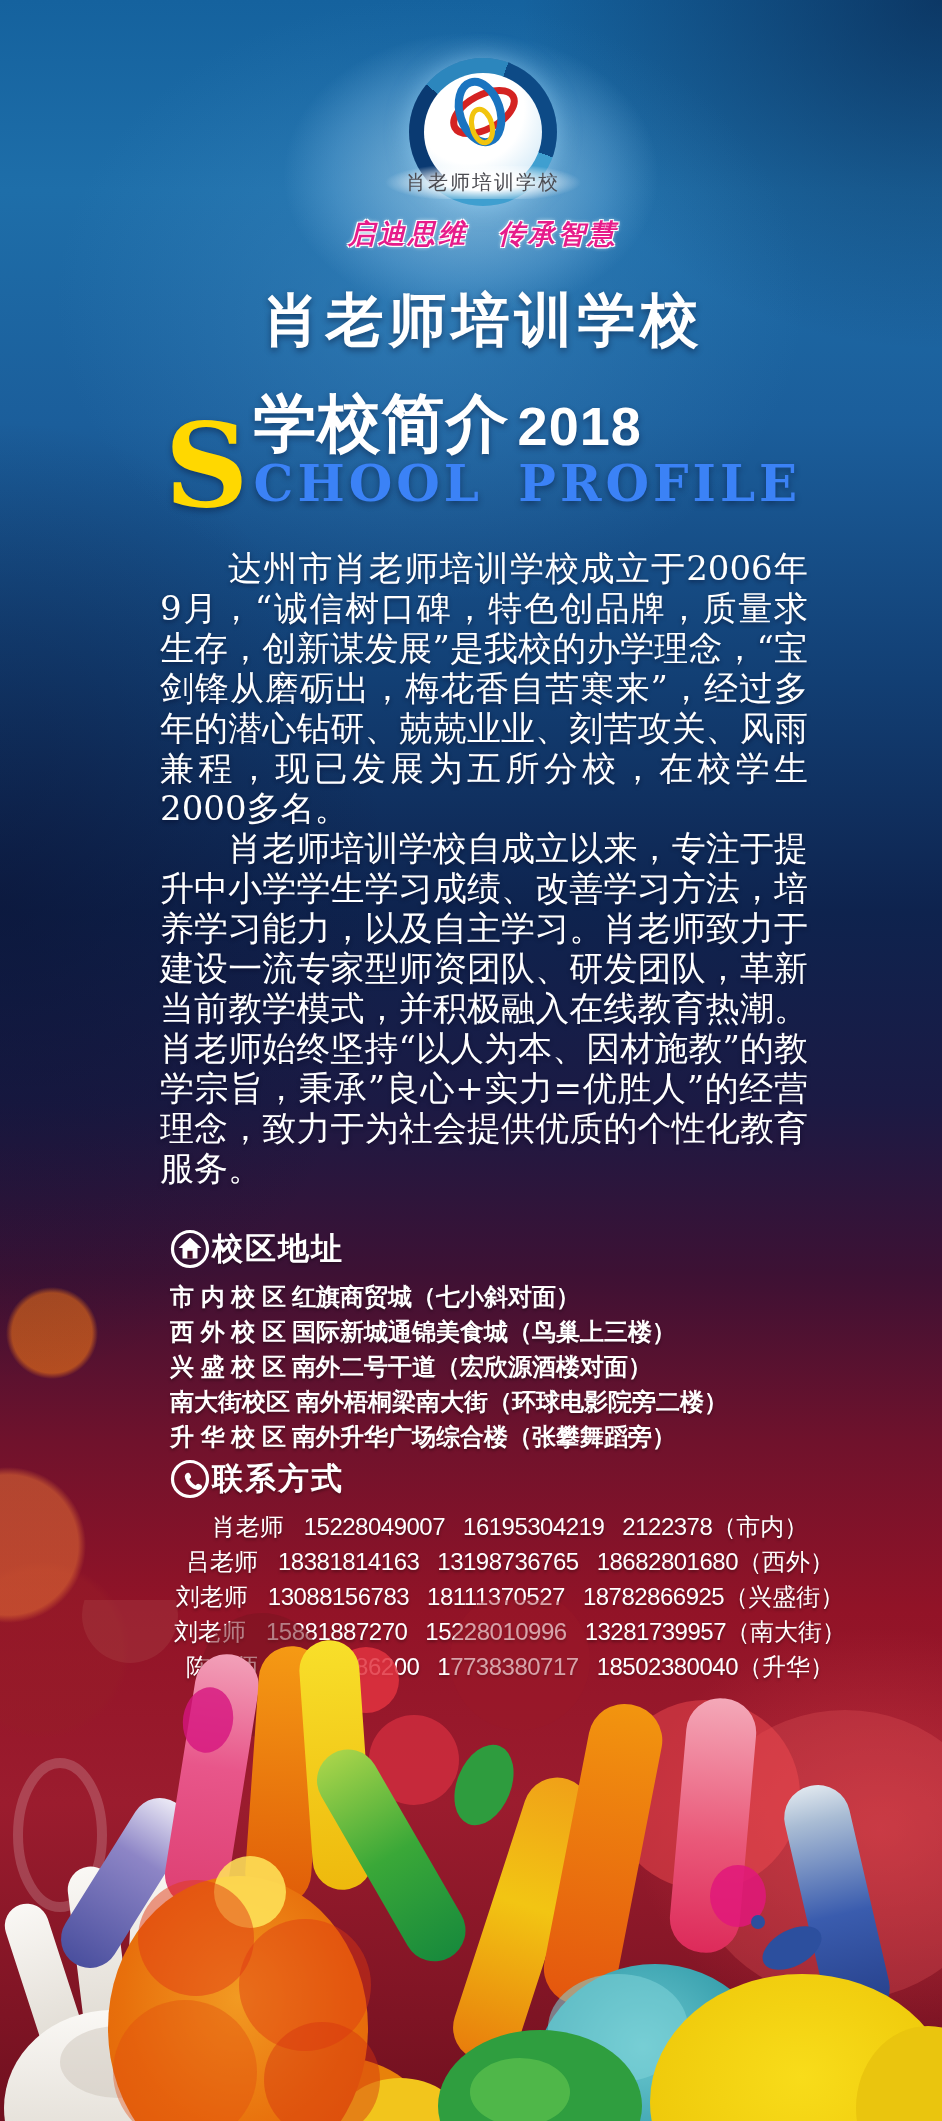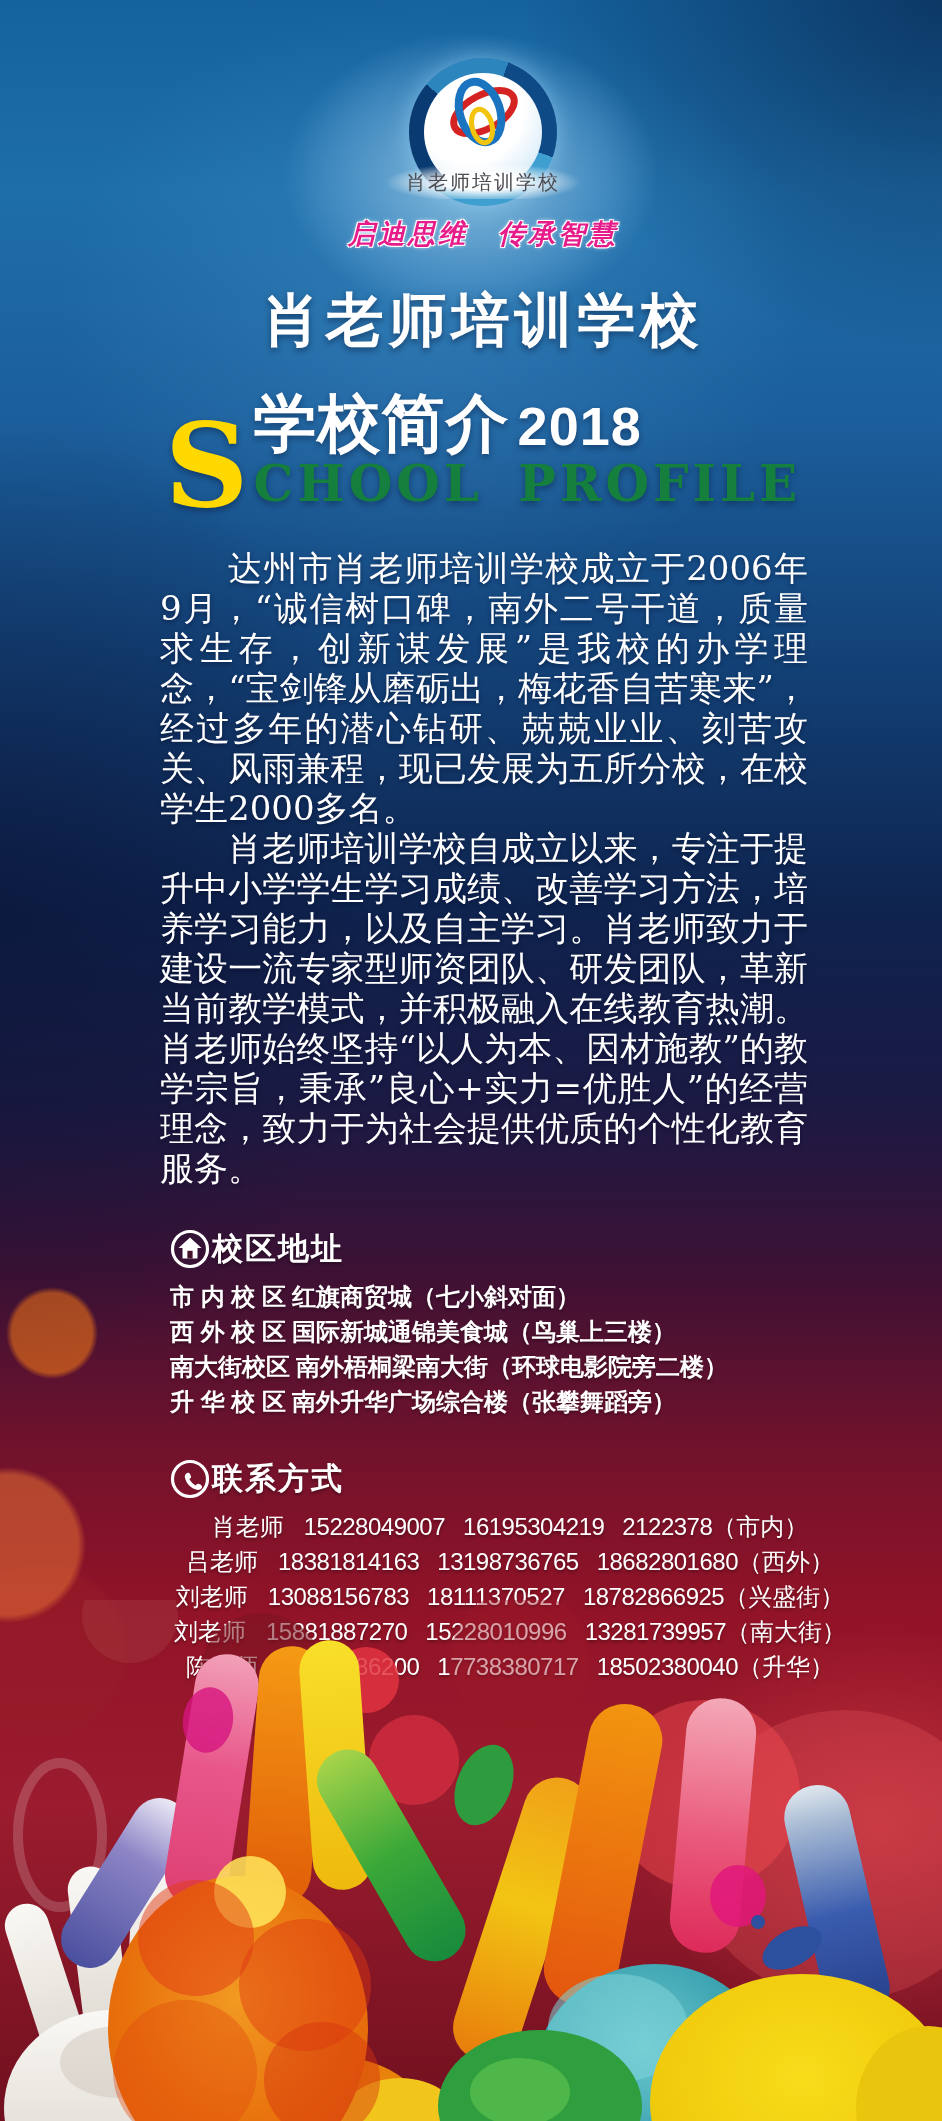--- a/index.html
+++ b/index.html
@@ -61,21 +61,21 @@
   .profile-initial{
     font-family:"DejaVu Serif","Liberation Serif",serif;
     font-size:116px;line-height:.95;font-weight:bold;color:#ffd800;transform:translateY(18px);
   }
   .profile-right{margin-left:5px;}
   .profile-row1{display:flex;align-items:baseline;}
   .profile-cn{font-family:"DejaVu Serif","Liberation Serif",serif;font-size:63px;line-height:1;font-weight:bold;color:#fff;letter-spacing:1px;}
   .profile-year{font-size:54px;line-height:.95;font-weight:bold;color:#fff;margin-left:8px;letter-spacing:1px;}
   .profile-en{
     font-family:"DejaVu Serif","Liberation Serif",serif;
-    font-size:50px;line-height:1;font-weight:bold;color:#15803d;letter-spacing:4px;word-spacing:14px;margin-top:4px;
+    font-size:50px;line-height:1;font-weight:bold;color:#3b82f6;letter-spacing:4px;word-spacing:14px;margin-top:4px;
   }
   
   .intro{
     position:absolute;top:548px;left:160px;width:648px;
     font-family:"DejaVu Serif","Liberation Serif",serif;
     font-size:34px;line-height:40px;color:#fff;text-align:justify;
     text-shadow:0 2px 4px rgba(0,5,30,.45);
   }
   .intro p{margin:0;text-indent:2em;}
   
@@ -121,41 +121,45 @@
     <div class="profile-right">
       <div class="profile-row1">
         <span class="profile-cn">学校简介</span>
         <span class="profile-year">2018</span>
       </div>
       <div class="profile-en">CHOOL PROFILE</div>
     </div>
   </div>
 
   <div class="intro">
-    <p>达州市肖老师培训学校成立于2006年9月，“诚信树口碑，南外二号干道，质量求生存，创新谋发展”是我校的办学理念，“宝剑锋从磨砺出，梅花香自苦寒来”，经过多年的潜心钻研、兢兢业业、刻苦攻关、风雨兼程，现已发展为五所分校，在校学生2000多名。</p>
+    <p>达州市肖老师培训学校成立于2006年9月，“诚信树口碑，特色创品牌，质量求生存，创新谋发展”是我校的办学理念，“宝剑锋从磨砺出，梅花香自苦寒来”，经过多年的潜心钻研、兢兢业业、刻苦攻关、风雨兼程，现已发展为五所分校，在校学生2000多名。</p>
     <p>肖老师培训学校自成立以来，专注于提升中小学学生学习成绩、改善学习方法，培养学习能力，以及自主学习。肖老师致力于建设一流专家型师资团队、研发团队，革新当前教学模式，并积极融入在线教育热潮。肖老师始终坚持“以人为本、因材施教”的教学宗旨，秉承”良心+实力=优胜人”的经营理念，致力于为社会提供优质的个性化教育服务。</p>
   </div>
 
   <div class="section campus">
     <div class="sec-head">
       <svg width="40" height="40" viewBox="0 0 40 40">
         <circle cx="20" cy="20" r="17.5" fill="none" stroke="#fff" stroke-width="3.2"></circle>
         <path d="M20 8.5 L31.5 19 H27.5 V29.5 H12.5 V19 H8.5 Z" fill="#fff"></path>
         <rect x="17.4" y="21.8" width="5.2" height="7.7" fill="#45102a"></rect>
       </svg>
       <span class="sec-title">校区地址</span>
     </div>
     <div class="sec-list">
       <div class="c-row">
         <span>市 内 校 区</span>
         <span>红旗商贸城（七小斜对面）</span>
       </div>
       <div class="c-row">
         <span>西 外 校 区</span>
         <span>国际新城通锦美食城（鸟巢上三楼）</span>
+      </div>
+      <div class="c-row">
+        <span>兴 盛 校 区</span>
+        <span>南外二号干道（宏欣源酒楼对面）</span>
       </div>
       <div class="c-row">
         <span>南大街校区</span>
         <span>南外梧桐梁南大街（环球电影院旁二楼）</span>
       </div>
       <div class="c-row">
         <span>升 华 校 区</span>
         <span>南外升华广场综合楼（张攀舞蹈旁）</span>
       </div>
     </div>

